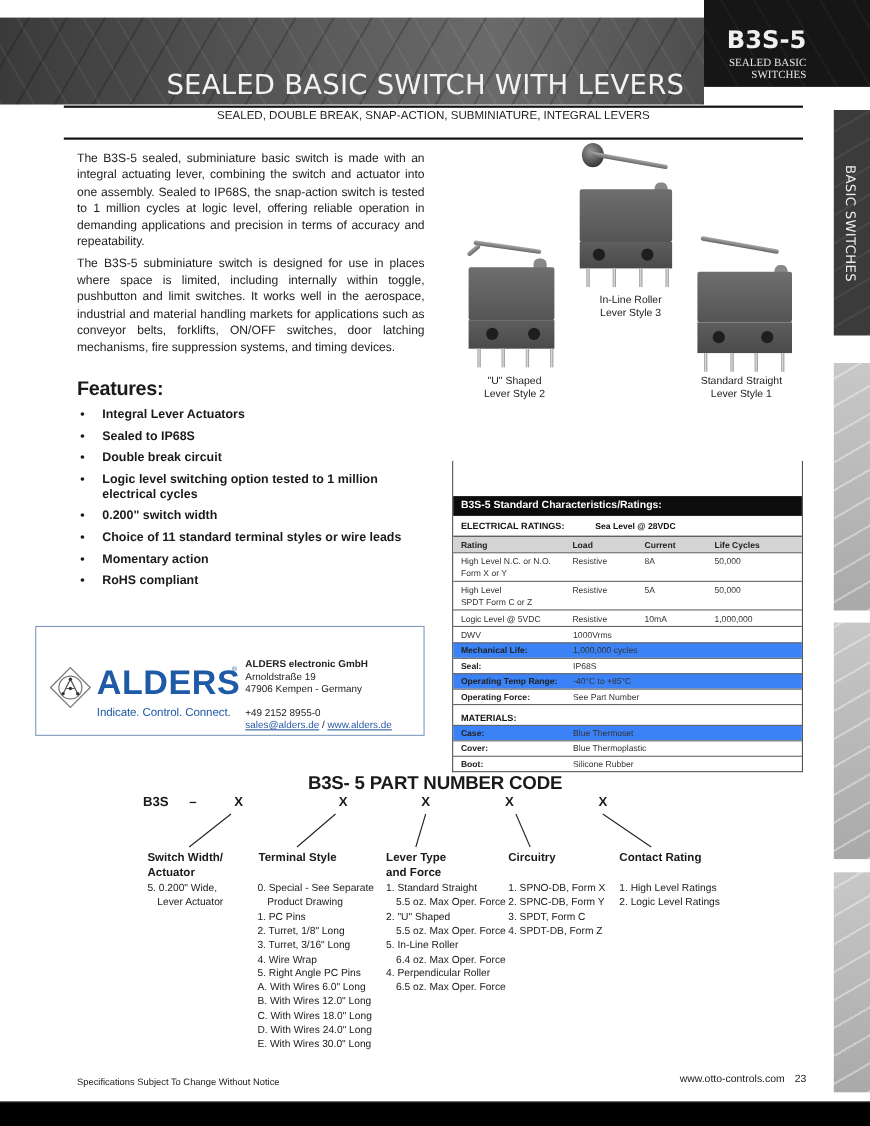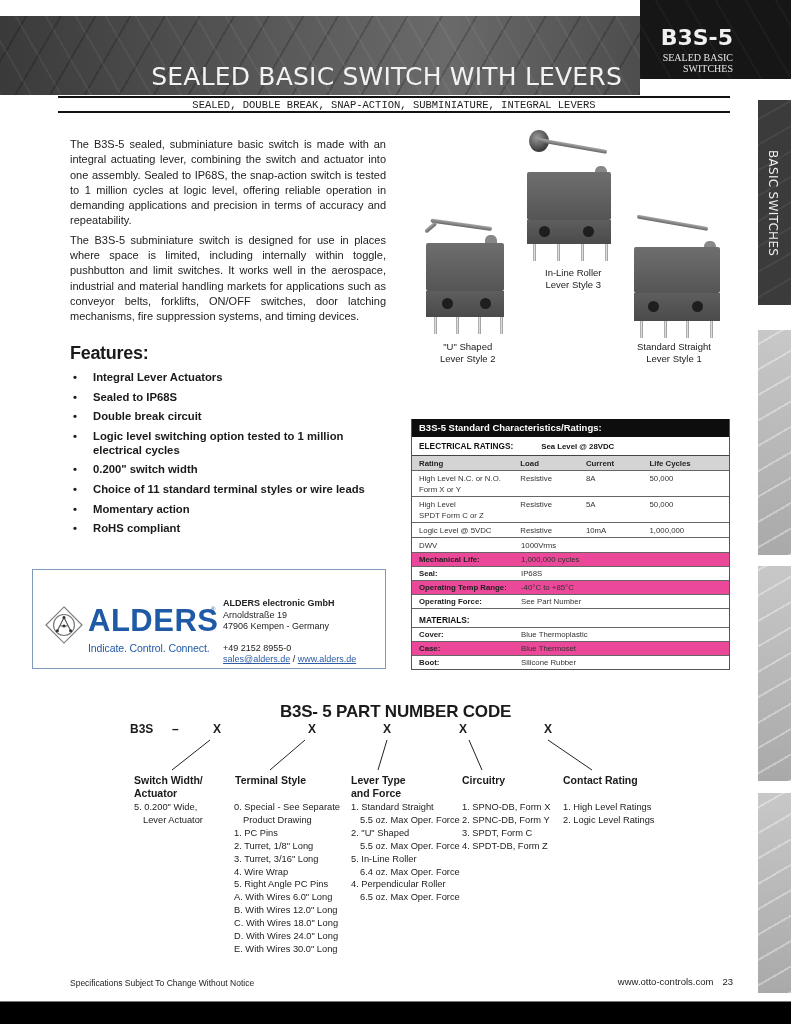--- a/index.html
+++ b/index.html
@@ -29,23 +29,23 @@
     position: absolute; right: 58px; top: 25px; font-family: "DejaVu Sans", sans-serif;
     font-size: 22px; color: #f0f0f0; text-align: right; font-weight: bold;
   }
   .badge-sub {
     position: absolute; right: 58px; top: 52px; font-family: Liberation Serif, serif;
     font-size: 10px; color: #e6e6e6; text-align: right; line-height: 11px;
   }
 
   
   .subtitle-bar {
-    position: absolute; left: 58px; top: 96px; width: 672px; height: 17px;
+    position: absolute; left: 58px; top: 96px; width: 672px; height: 31px;
     border-top: 2px solid #111; border-bottom: 2px solid #111;
-    text-align: center; font-family: Liberation Mono, monospace;
+    text-align: center; font-family: Liberation Sans, sans-serif;
     font-size: 10.5px; line-height: 14px; color: #222;
   }
 
   
   .side-tab {
     position: absolute; left: 758px; width: 33px;
   }
   .side-tab.dark {
     top: 100px; height: 205px;
     background: repeating-linear-gradient(-30deg, rgba(255,255,255,0.06) 0 2px, transparent 2px 22px), #3b3b3b;
@@ -109,25 +109,25 @@
   .rep-addr { position: absolute; left: 190px; top: 28px; font-size: 9px; line-height: 11.5px; color: #222; }
   .rep-addr .co { font-weight: bold; }
   .rep-addr .link { color: #2a5aa5; text-decoration: underline; }
   .rep-addr .sep { color: #222; }
 
   
   .chars {
     position: absolute; left: 411px; top: 419px; width: 319px; border: 1px solid #555; border-top: none;
     font-size: 7.8px; color: #333;
   }
-  .chars-head { background: #0d0d0d; color: #fff; font-weight: bold; font-size: 9.5px; height: 18px; line-height: 18px; padding-left: 7px; }
+  .chars-head { background: #0d0d0d; color: #fff; font-weight: bold; font-size: 9.5px; height: 18px; line-height: 18px; padding-left: 7px; margin-top: 32px; }
   .chars-sub { height: 18px; line-height: 18px; padding-left: 7px; font-weight: bold; font-size: 8.3px; color: #111; }
   .chars-sub span.v { margin-left: 28px; font-size: 7.8px; }
   .row { display: flex; border-top: 1px solid #666; min-height: 14px; align-items: flex-start; padding: 2px 0 1px 7px; }
-  .row.gray { background: #ec4899; }
+  .row.gray { background: #3b82f6; }
   .row.colhead { background: #d4d4d4; font-weight: bold; color: #222; border-top: 1.5px solid #444; }
   .c1 { width: 102px; line-height: 11px; }
   .c2 { width: 66px; line-height: 11px; }
   .c3 { width: 64px; line-height: 11px; }
   .c4 { width: 80px; line-height: 11px; }
   .kv .k { width: 102px; font-weight: bold; color: #222; }
   .kv .v { flex: 1; }
   .mat-head { border-top: 1px solid #666; height: 19px; line-height: 22px; padding-left: 7px; font-weight: bold; font-size: 8.3px; color: #111; }
 
   
@@ -312,27 +312,27 @@
   </div>
   <div class="row gray kv">
     <div class="k">Operating Temp Range:</div>
     <div class="v">-40°C to +85°C</div>
   </div>
   <div class="row kv">
     <div class="k">Operating Force:</div>
     <div class="v">See Part Number</div>
   </div>
   <div class="mat-head">MATERIALS:</div>
+  <div class="row gray kv">
+    <div class="k">Case:</div>
+    <div class="v">Blue Thermoset</div>
+  </div>
   <div class="row kv">
     <div class="k">Cover:</div>
     <div class="v">Blue Thermoplastic</div>
-  </div>
-  <div class="row gray kv">
-    <div class="k">Case:</div>
-    <div class="v">Blue Thermoset</div>
   </div>
   <div class="row kv">
     <div class="k">Boot:</div>
     <div class="v">Silicone Rubber</div>
   </div>
 </div>
 
 <div class="pn-title">B3S- 5 PART NUMBER CODE</div>
 <div class="pn-code" style="left:130px;">B3S</div>
 <div class="pn-code" style="left:172px;">–</div>

